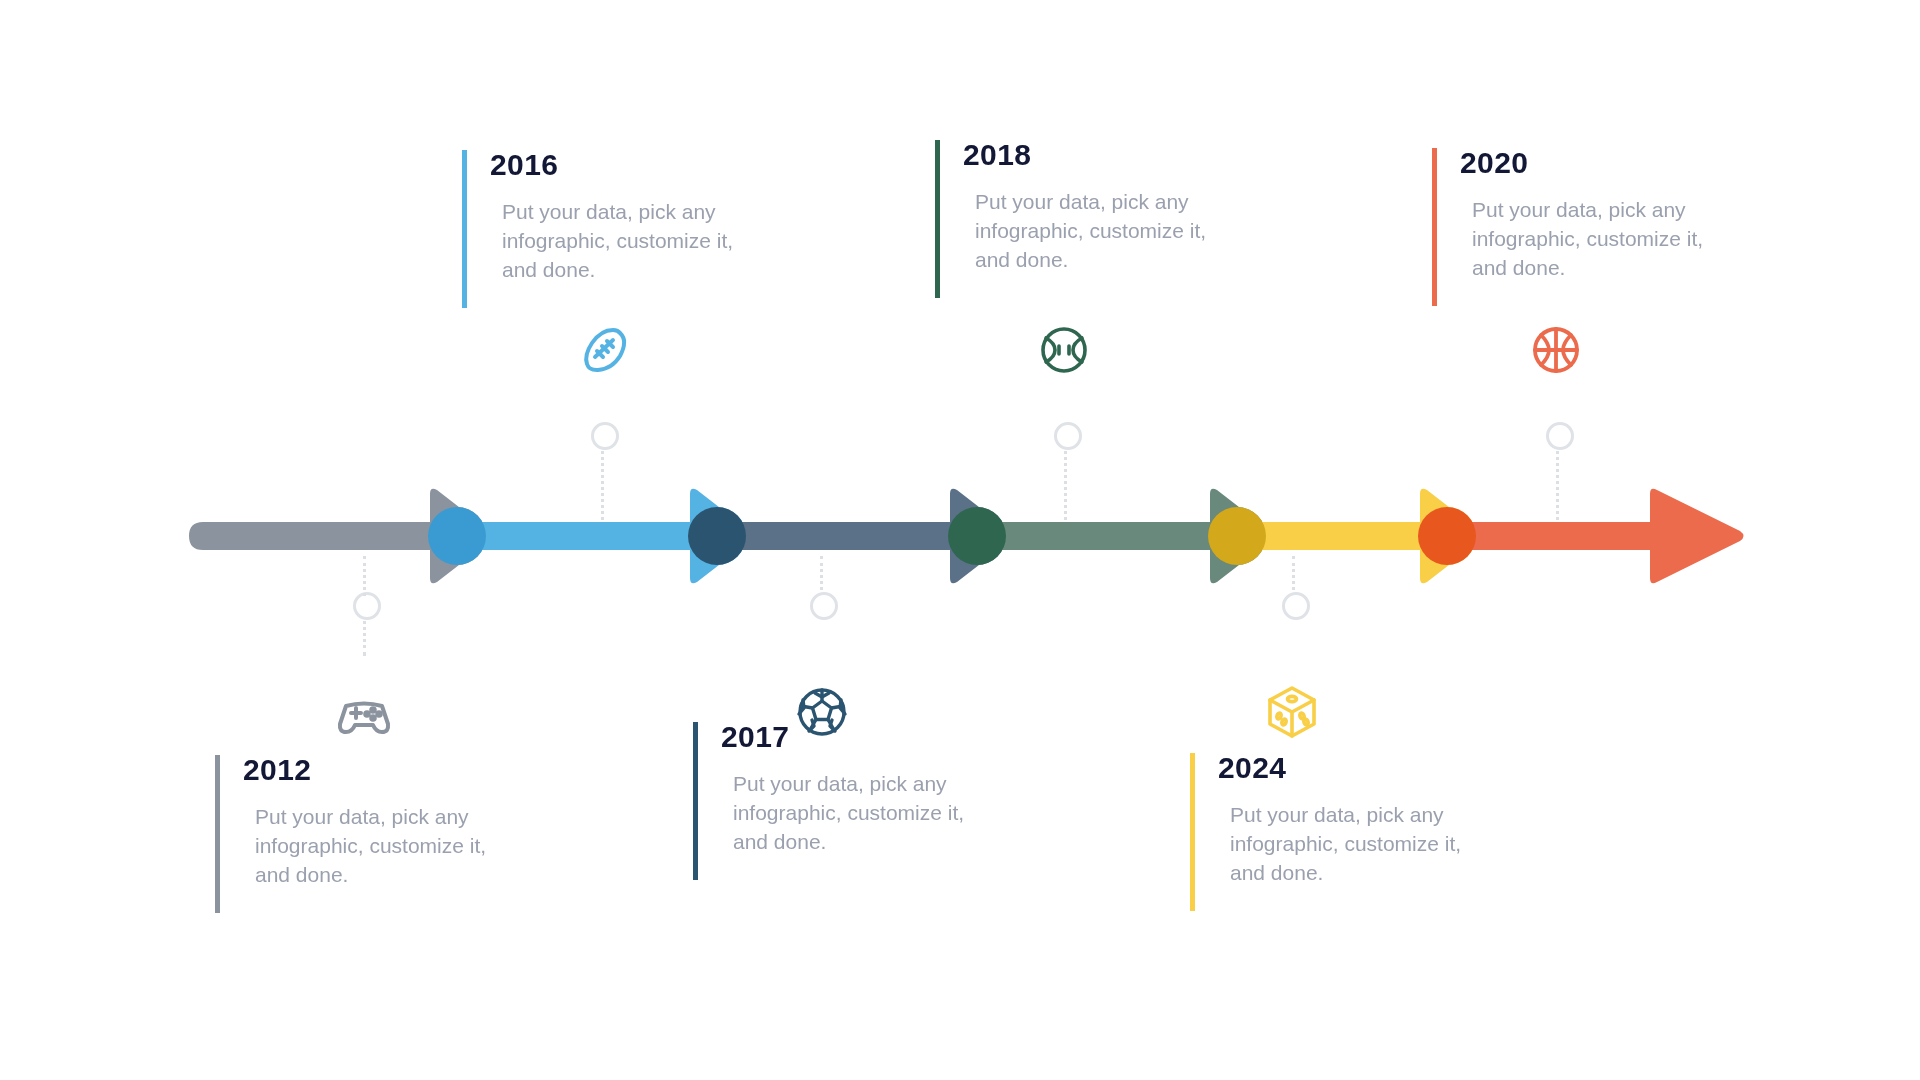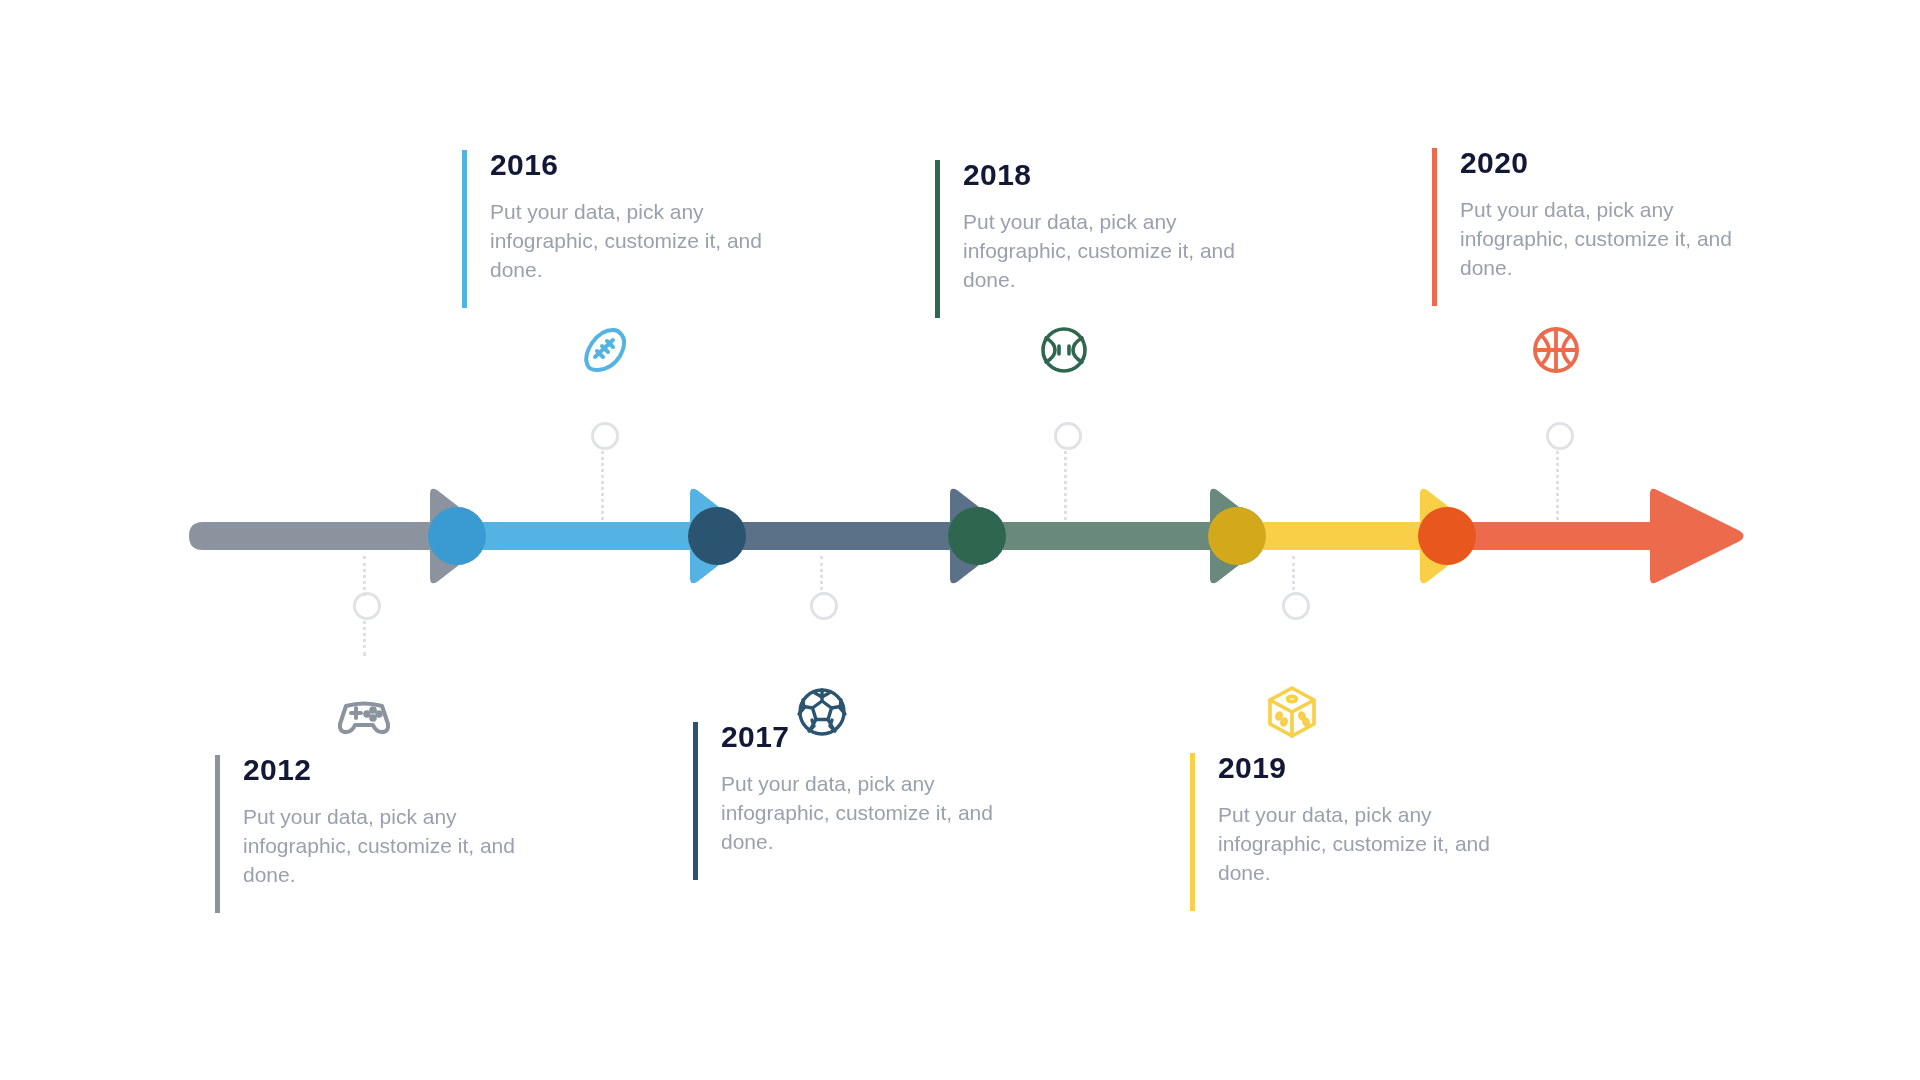--- a/index.html
+++ b/index.html
@@ -82,21 +82,21 @@
     font-weight: bold;
     color: #131836;
     letter-spacing: 0.4px;
     margin: 0 0 18px 0;
     line-height: 1;
   }
   .card .desc {
     font-size: 21px;
     line-height: 1.38;
     color: #9aa0ae;
-    margin: 0;
+    margin: 12px;
     font-weight: 400;
   }
 </style>
 </head>
 <body>
 
 <div id="stage">
 
   <svg id="arrow-chain" viewBox="0 0 1920 1080" xmlns="http://www.w3.org/2000/svg">
 
@@ -228,21 +228,21 @@
       <path d="M47 17 Q39 25 39 32 Q39 39 47 47"></path>
     </svg>
   </div>
 
   <div class="card" style="left:462px; top:150px; height:158px;">
     <div class="accent" style="background:#55b3e4;"></div>
     <div class="year">2016</div>
     <div class="desc">Put your data, pick any infographic, customize it, and done.</div>
   </div>
 
-  <div class="card" style="left:935px; top:160px; height:158px;">
+  <div class="card" style="left:935px; top:140px; height:158px;">
     <div class="accent" style="background:#2f6650;"></div>
     <div class="year">2018</div>
     <div class="desc">Put your data, pick any infographic, customize it, and done.</div>
   </div>
 
   <div class="card" style="left:1432px; top:148px; height:158px;">
     <div class="accent" style="background:#ec6b4c;"></div>
     <div class="year">2020</div>
     <div class="desc">Put your data, pick any infographic, customize it, and done.</div>
   </div>
@@ -254,17 +254,17 @@
   </div>
 
   <div class="card" style="left:693px; top:722px; height:158px;">
     <div class="accent" style="background:#2b5470;"></div>
     <div class="year">2017</div>
     <div class="desc">Put your data, pick any infographic, customize it, and done.</div>
   </div>
 
   <div class="card" style="left:1190px; top:753px; height:158px;">
     <div class="accent" style="background:#f8cf46;"></div>
-    <div class="year">2019</div>
+    <div class="year">2024</div>
     <div class="desc">Put your data, pick any infographic, customize it, and done.</div>
   </div>
 
 </div>
 
 </body></html>

